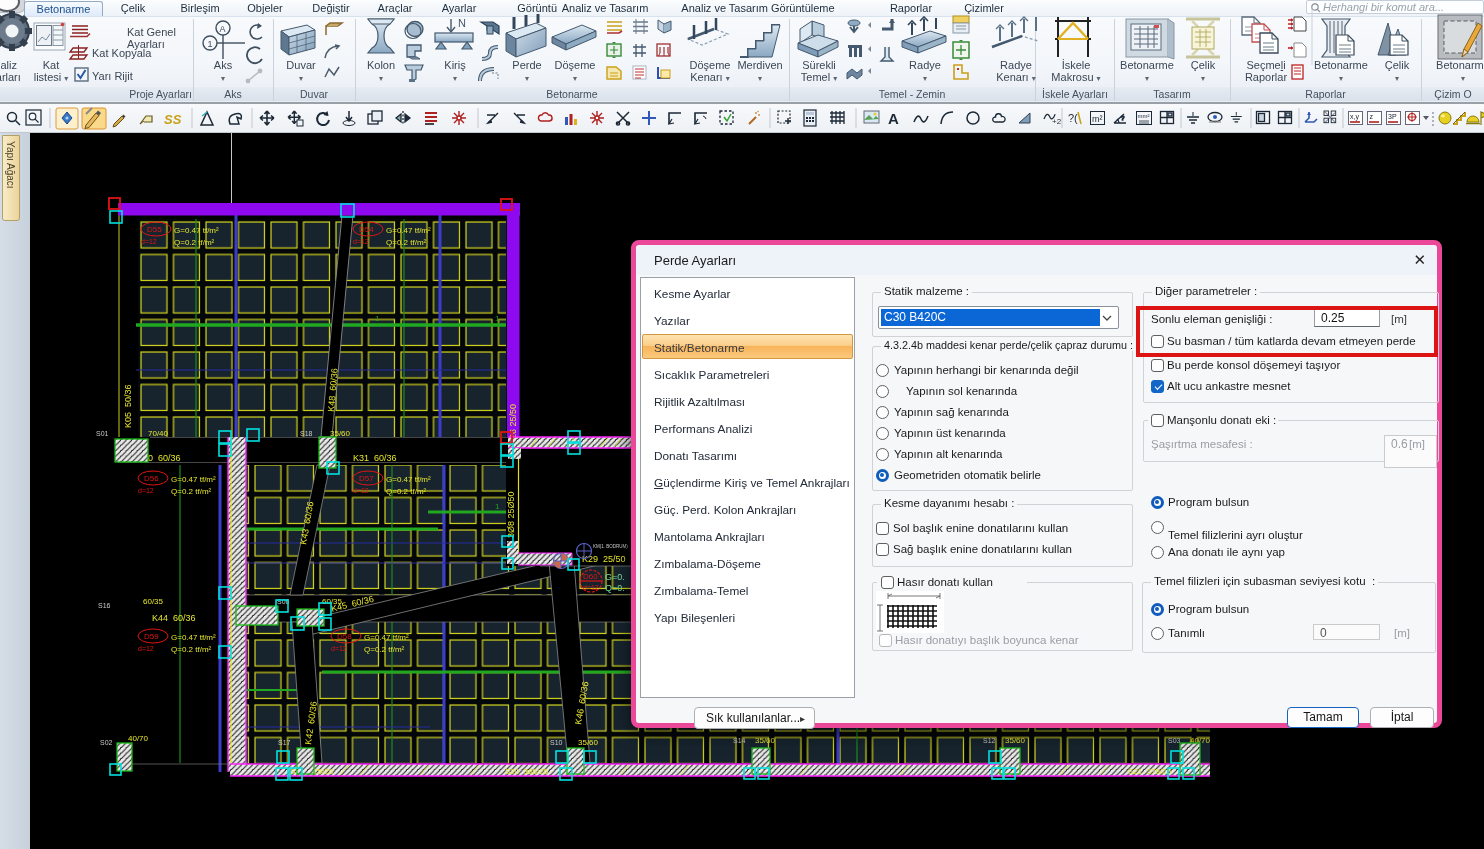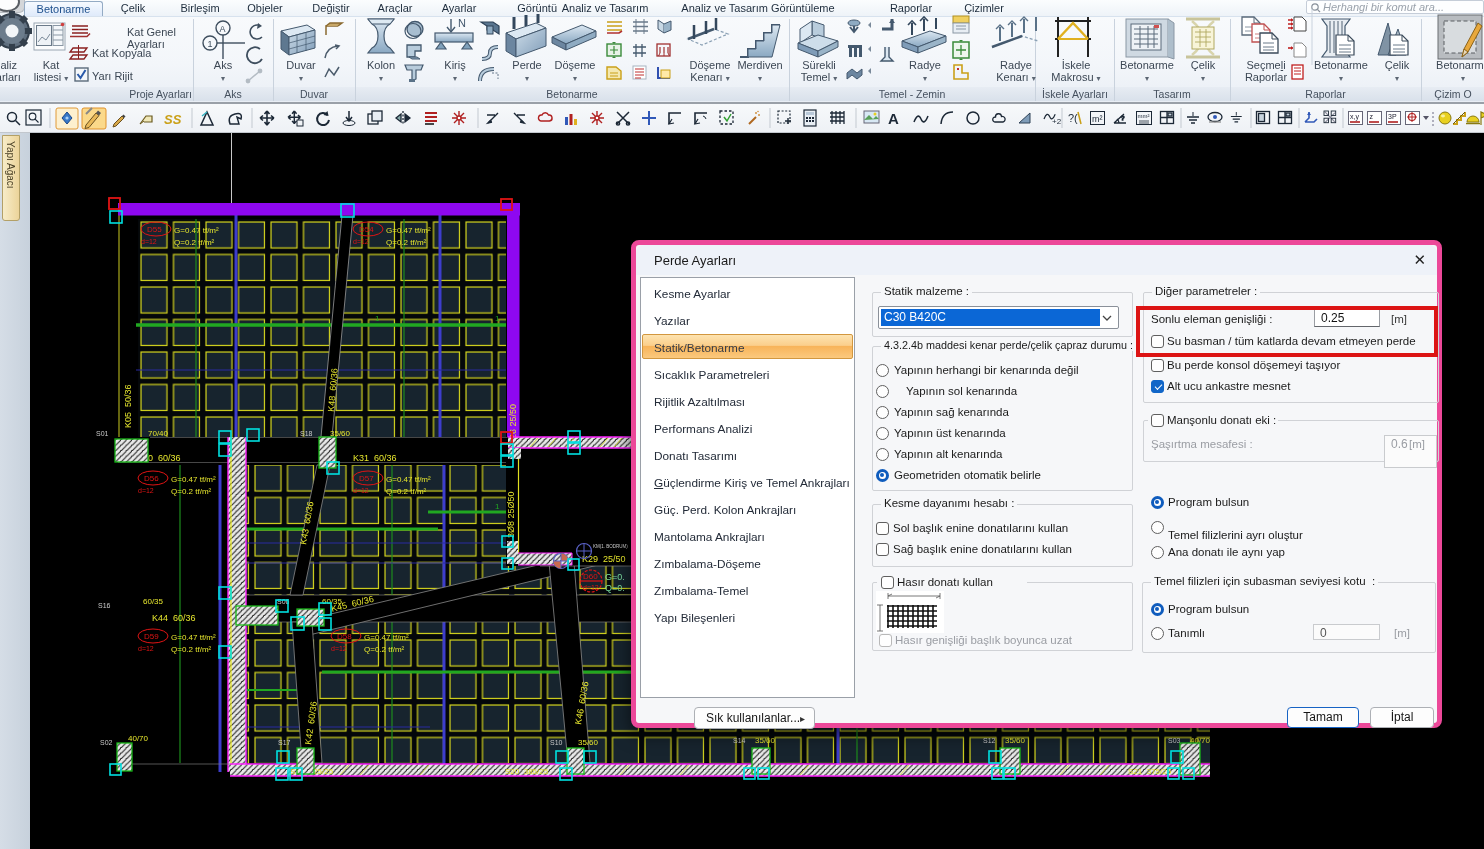--- a/index.html
+++ b/index.html
@@ -1154,21 +1154,21 @@
           <line x1="27" y1="14" x2="27" y2="37"></line>
           <line x1="32" y1="14" x2="32" y2="37"></line>
           <line x1="37" y1="14" x2="37" y2="37"></line>
           <line x1="42" y1="14" x2="42" y2="37"></line>
           <line x1="47" y1="14" x2="47" y2="37"></line>
           <line x1="52" y1="14" x2="52" y2="37"></line>
           <line x1="57" y1="14" x2="57" y2="37"></line>
       </g>
     </svg>
     <div class="check dis" style="left:243px;top:389px;"></div>
-      <div class="glbl" style="left:259px;top:389px;">Hasır genişliği başlık boyunca uzat</div>
+      <div class="glbl" style="left:259px;top:389px;">Hasır donatıyı başlık boyunca kenar</div>
 
     <div class="grp" style="left:507px;top:47px;width:296px;height:111px;">
         <b>Diğer parametreler :</b>
       </div>
     <div class="dlbl" style="left:515px;top:68px;">Sonlu eleman genişliği :</div>
     <div class="tfield" style="left:678px;top:64px;width:66px;height:18px;">0.25</div>
     <div class="dlbl" style="left:755px;top:68px;color:#3a3a3a;">[m]</div>
     <div class="check" style="left:515px;top:90px;"></div>
       <div class="dlbl" style="left:531px;top:90px;">Su basman / tüm katlarda devam etmeyen perde</div>
     <div class="check" style="left:515px;top:114px;"></div>

